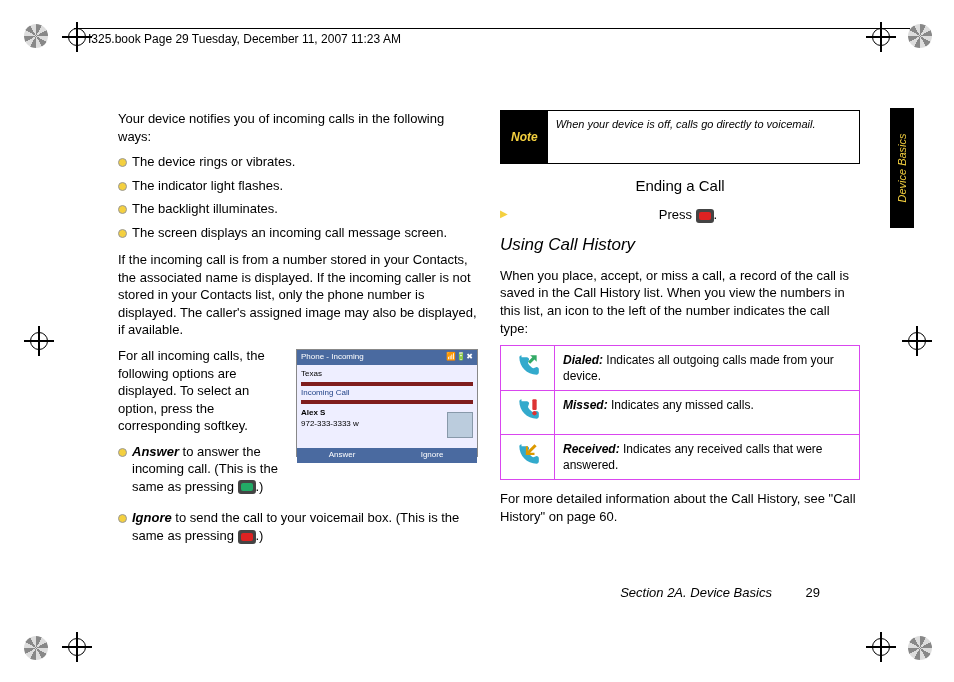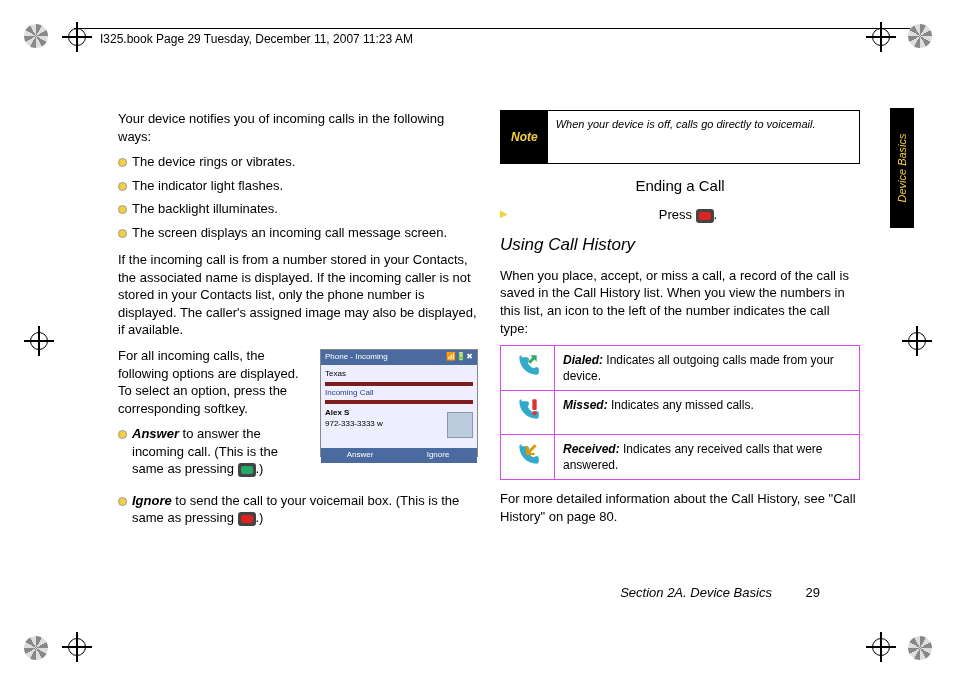--- a/index.html
+++ b/index.html
@@ -4,34 +4,34 @@
 <style>
   * { box-sizing: border-box; margin: 0; padding: 0; }
   body { width: 954px; height: 682px; background: #fff; font-family: Arial, Helvetica, sans-serif; position: relative; color: #000; }
   .cm-circle { width: 24px; height: 24px; border-radius: 50%; background: repeating-conic-gradient(#888 0deg 30deg, #ddd 30deg 60deg); position: absolute; }
   .cm-cross { width: 30px; height: 30px; position: absolute; }
   .cm-cross::before, .cm-cross::after { content:""; position:absolute; background:#000; }
   .cm-cross::before { left:14px; top:0; width:2px; height:30px; }
   .cm-cross::after { top:14px; left:0; height:2px; width:30px; }
   .cm-cross .ring { position:absolute; left:6px; top:6px; width:18px; height:18px; border:1px solid #000; border-radius:50%; }
   .header-line { position:absolute; top:28px; left:74px; right:44px; height:1px; border-top:1px solid #000; }
-  .header-text { position:absolute; top:32px; left:100px; font-size:12px; }
+  .header-text { position:absolute; top:32px; left:88px; font-size:12px; }
   .page-area { position:absolute; top:70px; left:24px; right:24px; bottom:20px; }
   .columns { display:flex; gap:22px; padding:40px 70px 0 94px; }
   .col { flex:1; font-size:13px; line-height:1.35; }
   .col p { margin-bottom:8px; }
   ul.bullets { list-style:none; margin:4px 0 10px 0; }
   ul.bullets li { position:relative; padding-left:14px; margin-bottom:6px; }
   ul.bullets li::before { content:""; position:absolute; left:0; top:5px; width:7px; height:7px; border-radius:50%; background:#f4d03f; border:1px solid #999; }
   .bold-ital { font-weight:bold; font-style:italic; }
   .key-icon { display:inline-block; width:18px; height:14px; background:#444; border-radius:3px; vertical-align:middle; position:relative; }
   .key-icon::after { content:""; position:absolute; left:3px; top:3px; width:12px; height:8px; background:#d22; border-radius:2px; }
   .key-icon.green::after { background:#2a6; }
   .wrapped { overflow:auto; }
-  .screenshot { float:right; width:158px; height:108px; border:1px solid #888; margin:2px 0 6px 9px; background:#eef; font-size:8px; }
+  .screenshot { float:right; width:182px; height:108px; border:1px solid #888; margin:2px 0 6px 9px; background:#eef; font-size:8px; }
   .screenshot .titlebar { background:#4a6aa0; color:#fff; padding:2px 4px; display:flex; justify-content:space-between; }
   .screenshot .body { padding:2px 4px; }
   .screenshot .row { border-bottom:4px solid #7f1d1d; padding:2px 0; }
   .screenshot .btnrow { display:flex; background:#4a6aa0; color:#fff; margin-top:16px; }
   .screenshot .btnrow span { flex:1; text-align:center; padding:2px; }
   .screenshot .callericon { float:right; width:26px; height:26px; background:#bcd; border:1px solid #89a; margin-top:-18px; }
   .note-box { display:flex; border:1px solid #000; margin-bottom:12px; }
   .note-label { background:#000; color:#f4d03f; font-style:italic; font-weight:bold; font-size:12px; padding:18px 10px; display:flex; align-items:center; }
   .note-text { font-style:italic; font-size:11px; padding:6px 8px; flex:1; }
   .h3 { font-size:15px; font-weight:normal; margin:6px 0 10px 0;text-align:center; }
@@ -170,20 +170,20 @@
             <svg viewBox="0 0 24 24">
                     <path fill="#3ac" d="M6 2c-1 0-2 1-2 2 0 9 7 16 16 16 1 0 2-1 2-2v-3c0-1-1-2-2-2l-3 1c-1 0-2-1-3-2s-2-2-2-3l1-3c0-1-1-2-2-2H6z"></path>
                     <path fill="#d90" d="M20 2l-6 6 2 2 6-6 0 4 2 0 0-8-8 0 0 2z" transform="rotate(180 17 6)"></path>
                   </svg>
           </span>
         </td>
         <td><span class="bold-ital">Received:</span><span> Indicates any received calls that were answered.</span></td>
       </tr>
     </tbody>
         </table>
-    <p>For more detailed information about the Call History, see "Call History" on page 80.</p>
+    <p>For more detailed information about the Call History, see "Call History" on page 60.</p>
   </div>
  </div>
  <div class="footer">
    <span>Section 2A. Device Basics</span>
    <span class="pn">29</span>
  </div>
 </div>
 
 </body></html>

